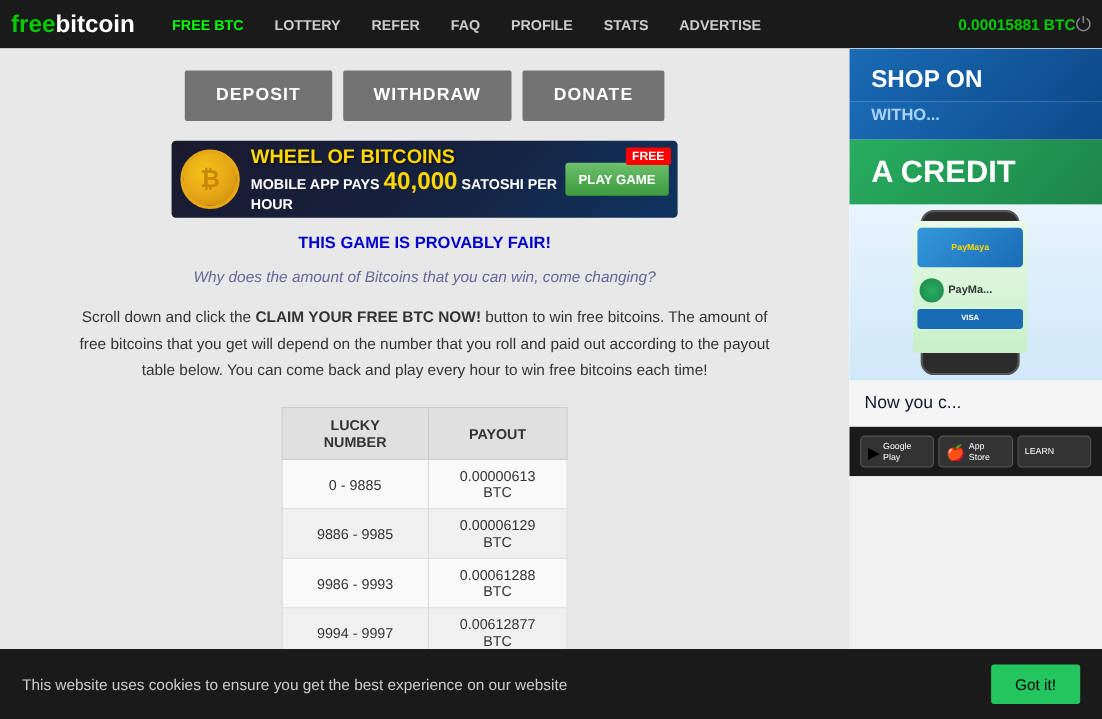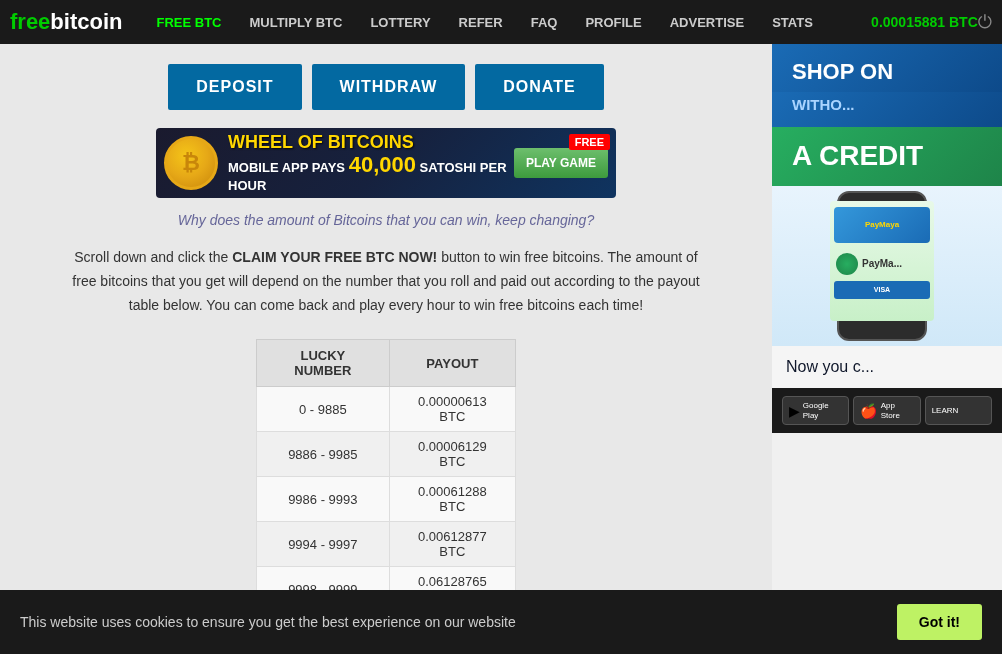--- a/index.html
+++ b/index.html
@@ -67,21 +67,21 @@
     }
 
     
     .action-buttons {
       display: flex;
       gap: 10px;
       justify-content: center;
       margin-bottom: 18px;
     }
     .action-btn {
-      background: #0369a1;
+      background: #737373;
       color: white;
       border: none;
       padding: 14px 28px;
       font-size: 16px;
       font-weight: bold;
       cursor: pointer;
       border-radius: 2px;
       text-transform: uppercase;
       letter-spacing: 1px;
     }
@@ -375,47 +375,46 @@
       background: #1a1a1a;
       color: #cccccc;
       display: flex;
       align-items: center;
       justify-content: space-between;
       padding: 14px 20px;
       font-size: 14px;
       z-index: 1000;
     }
     .cookie-got-it {
-      background: #bef264;
+      background: #22c55e;
       color: #000;
       border: none;
       padding: 10px 22px;
       font-size: 14px;
-      font-weight: bold;
+      font-weight: normal;
       border-radius: 3px;
       cursor: pointer;
       white-space: nowrap;
     }
   </style>
 </head>
 <body>
 
 <nav class="navbar">
   <a class="navbar-brand" href="#">
     <span class="brand-free">free</span><span class="brand-bitcoin">bitcoin</span>
   </a>
   <div class="nav-links">
     <a class="nav-link active" href="#">FREE BTC</a>
-    <a class="nav-link" href="#">MULTIPLY BTC</a>
     <a class="nav-link" href="#">LOTTERY</a>
     <a class="nav-link" href="#">REFER</a>
     <a class="nav-link" href="#">FAQ</a>
     <a class="nav-link" href="#">PROFILE</a>
+    <a class="nav-link" href="#">STATS</a>
     <a class="nav-link" href="#">ADVERTISE</a>
-    <a class="nav-link" href="#">STATS</a>
   </div>
   <span class="nav-balance">0.00015881 BTC</span>
   <span class="nav-power">⏻</span>
 </nav>
 
 <div class="main-container">
   <div class="content-area">
 
     <div class="action-buttons">
       <button class="action-btn">DEPOSIT</button>
@@ -434,23 +433,24 @@
             <span class="wob-amount"> <span>40,000</span></span>
             <span> <span>SATOSHI PER HOUR</span></span>
           </div>
         </div>
         <button class="wob-play-btn">PLAY GAME</button>
       </div>
       <div class="wob-free-badge">FREE</div>
     </div>
 
 
+    <div class="provably-fair">THIS GAME IS PROVABLY FAIR!</div>
 
     <div class="why-question">
-      <a href="#">Why does the amount of Bitcoins that you can win, keep changing?</a>
+      <a href="#">Why does the amount of Bitcoins that you can win, come changing?</a>
     </div>
 
     <div class="description">
       <span>Scroll down and click the </span><strong>CLAIM YOUR FREE BTC NOW!</strong><span> button to win free bitcoins. The amount of free bitcoins that you get will depend on the number that you roll and paid out according to the payout table below. You can come back and play every hour to win free bitcoins each time!</span>
     </div>
 
     <div class="payout-table-wrap">
       <table class="payout-table">
         <thead>
           <tr>

